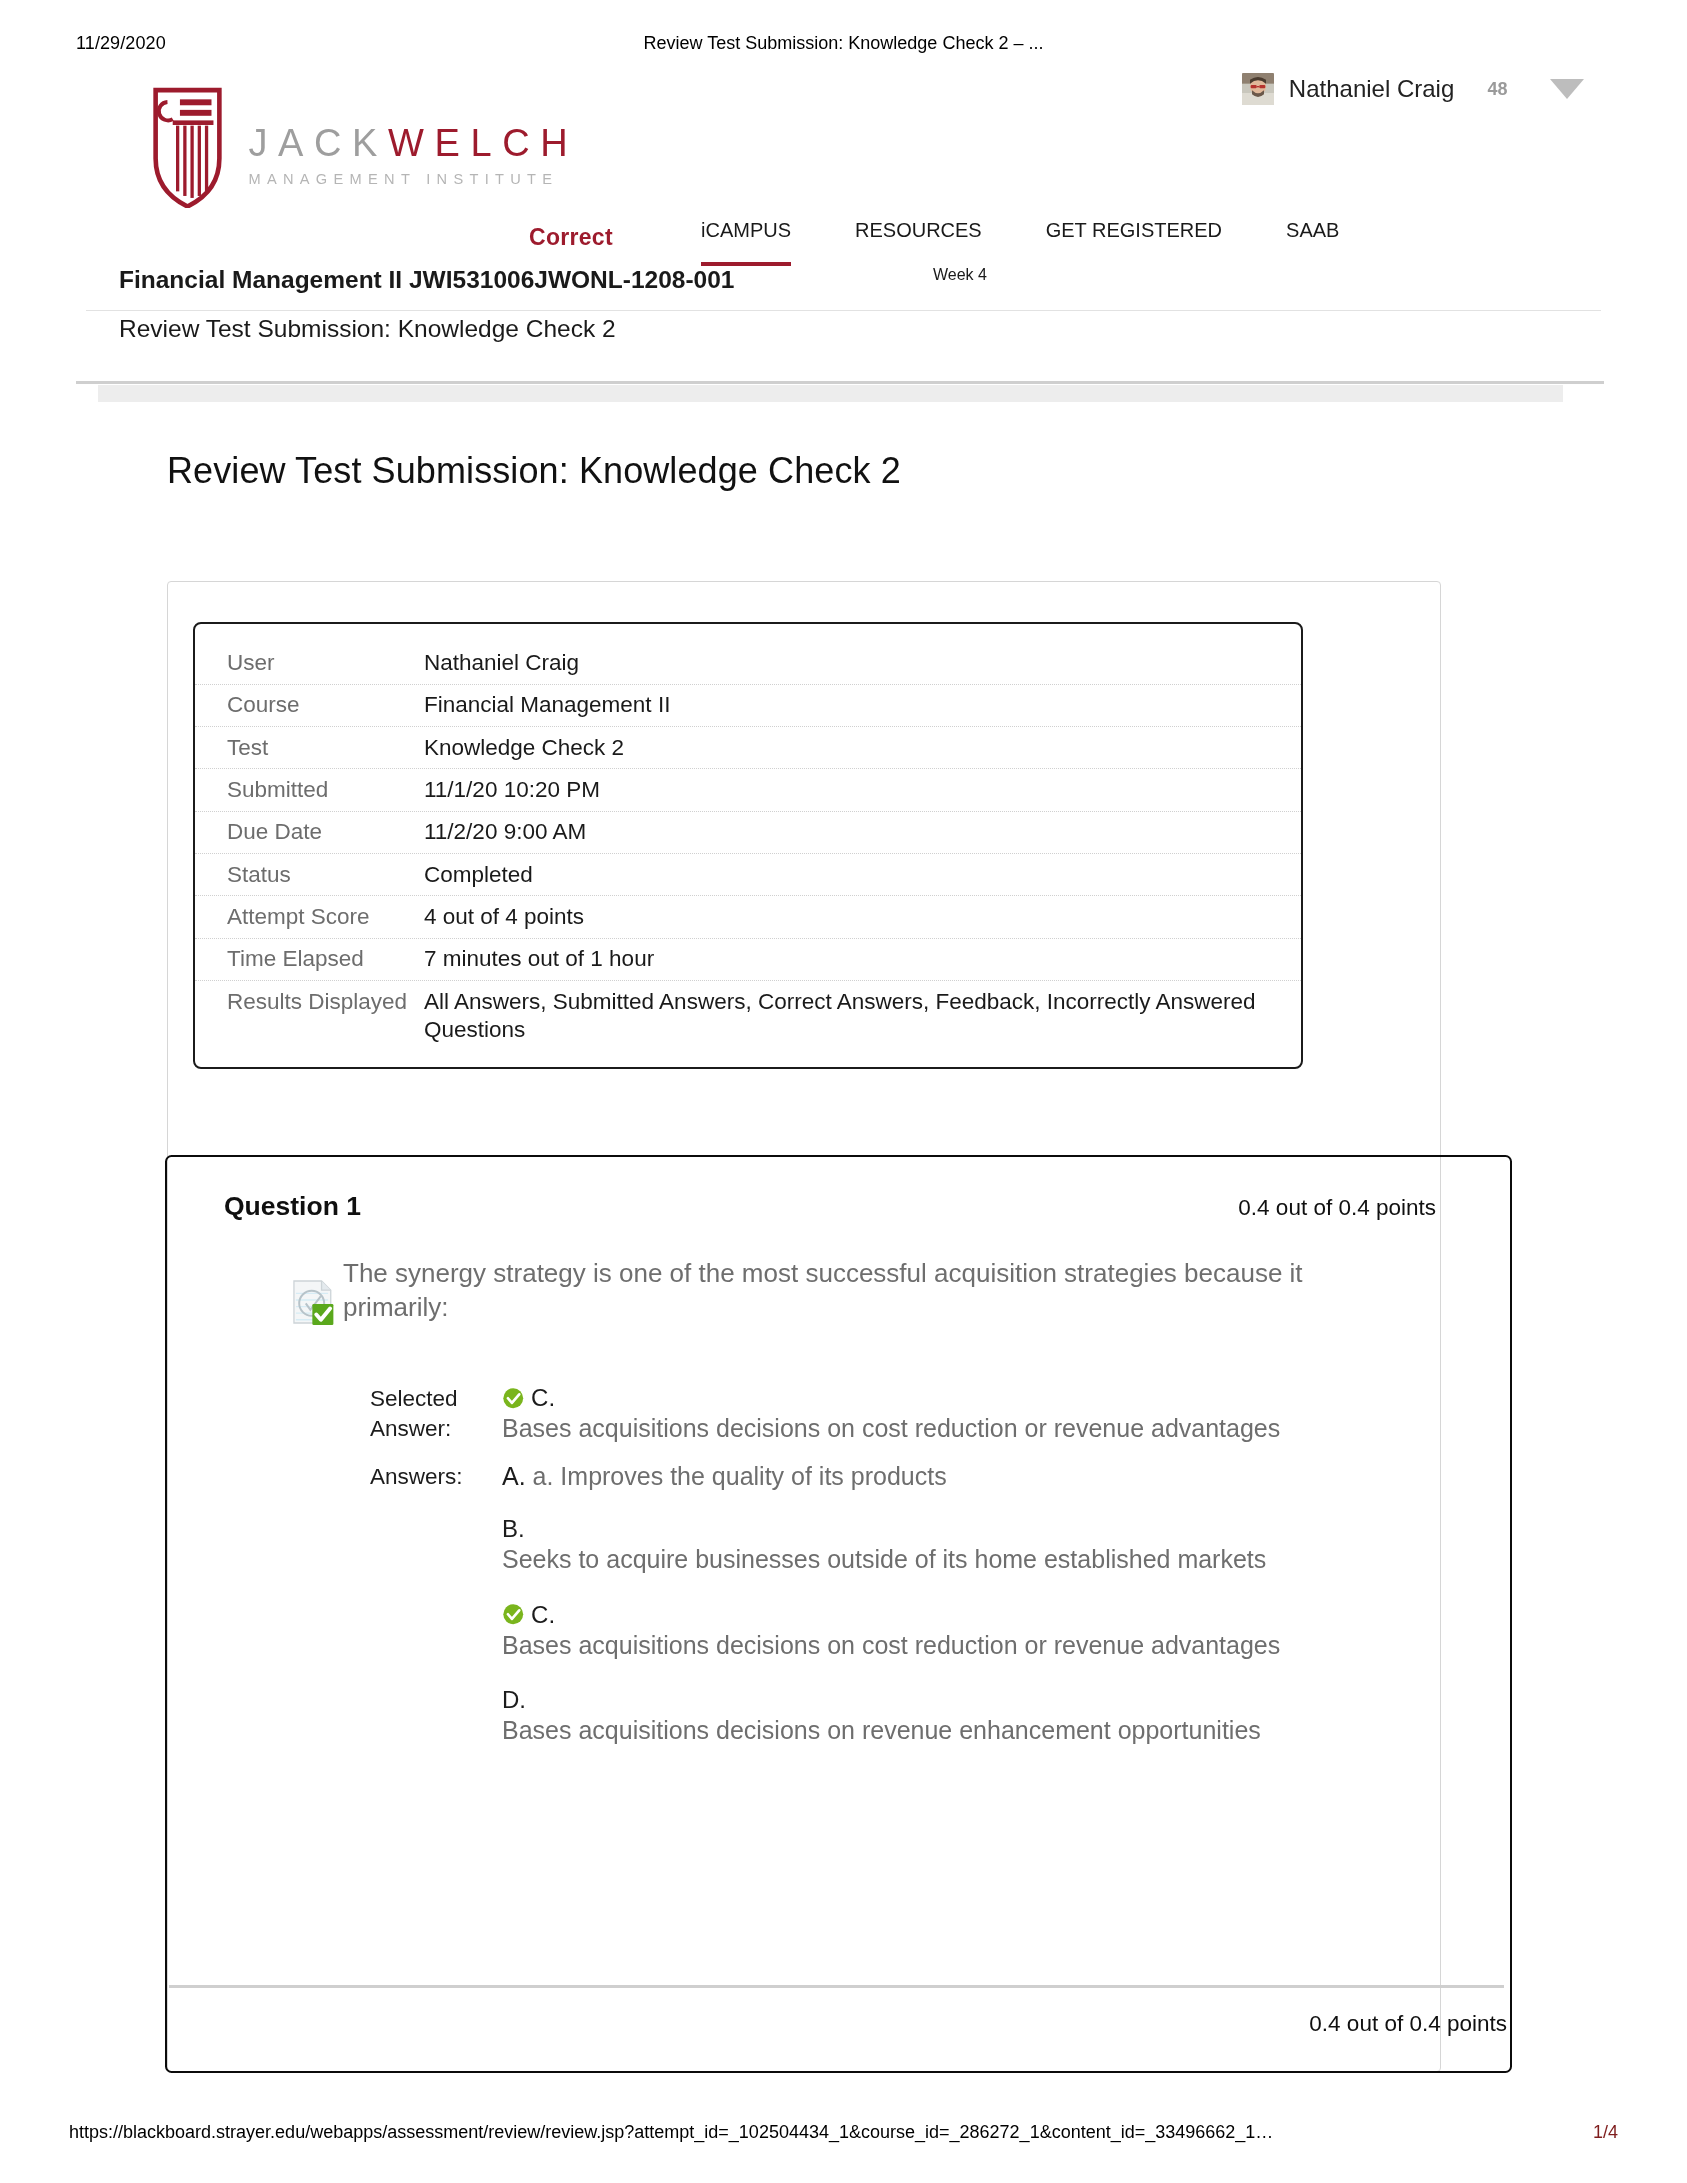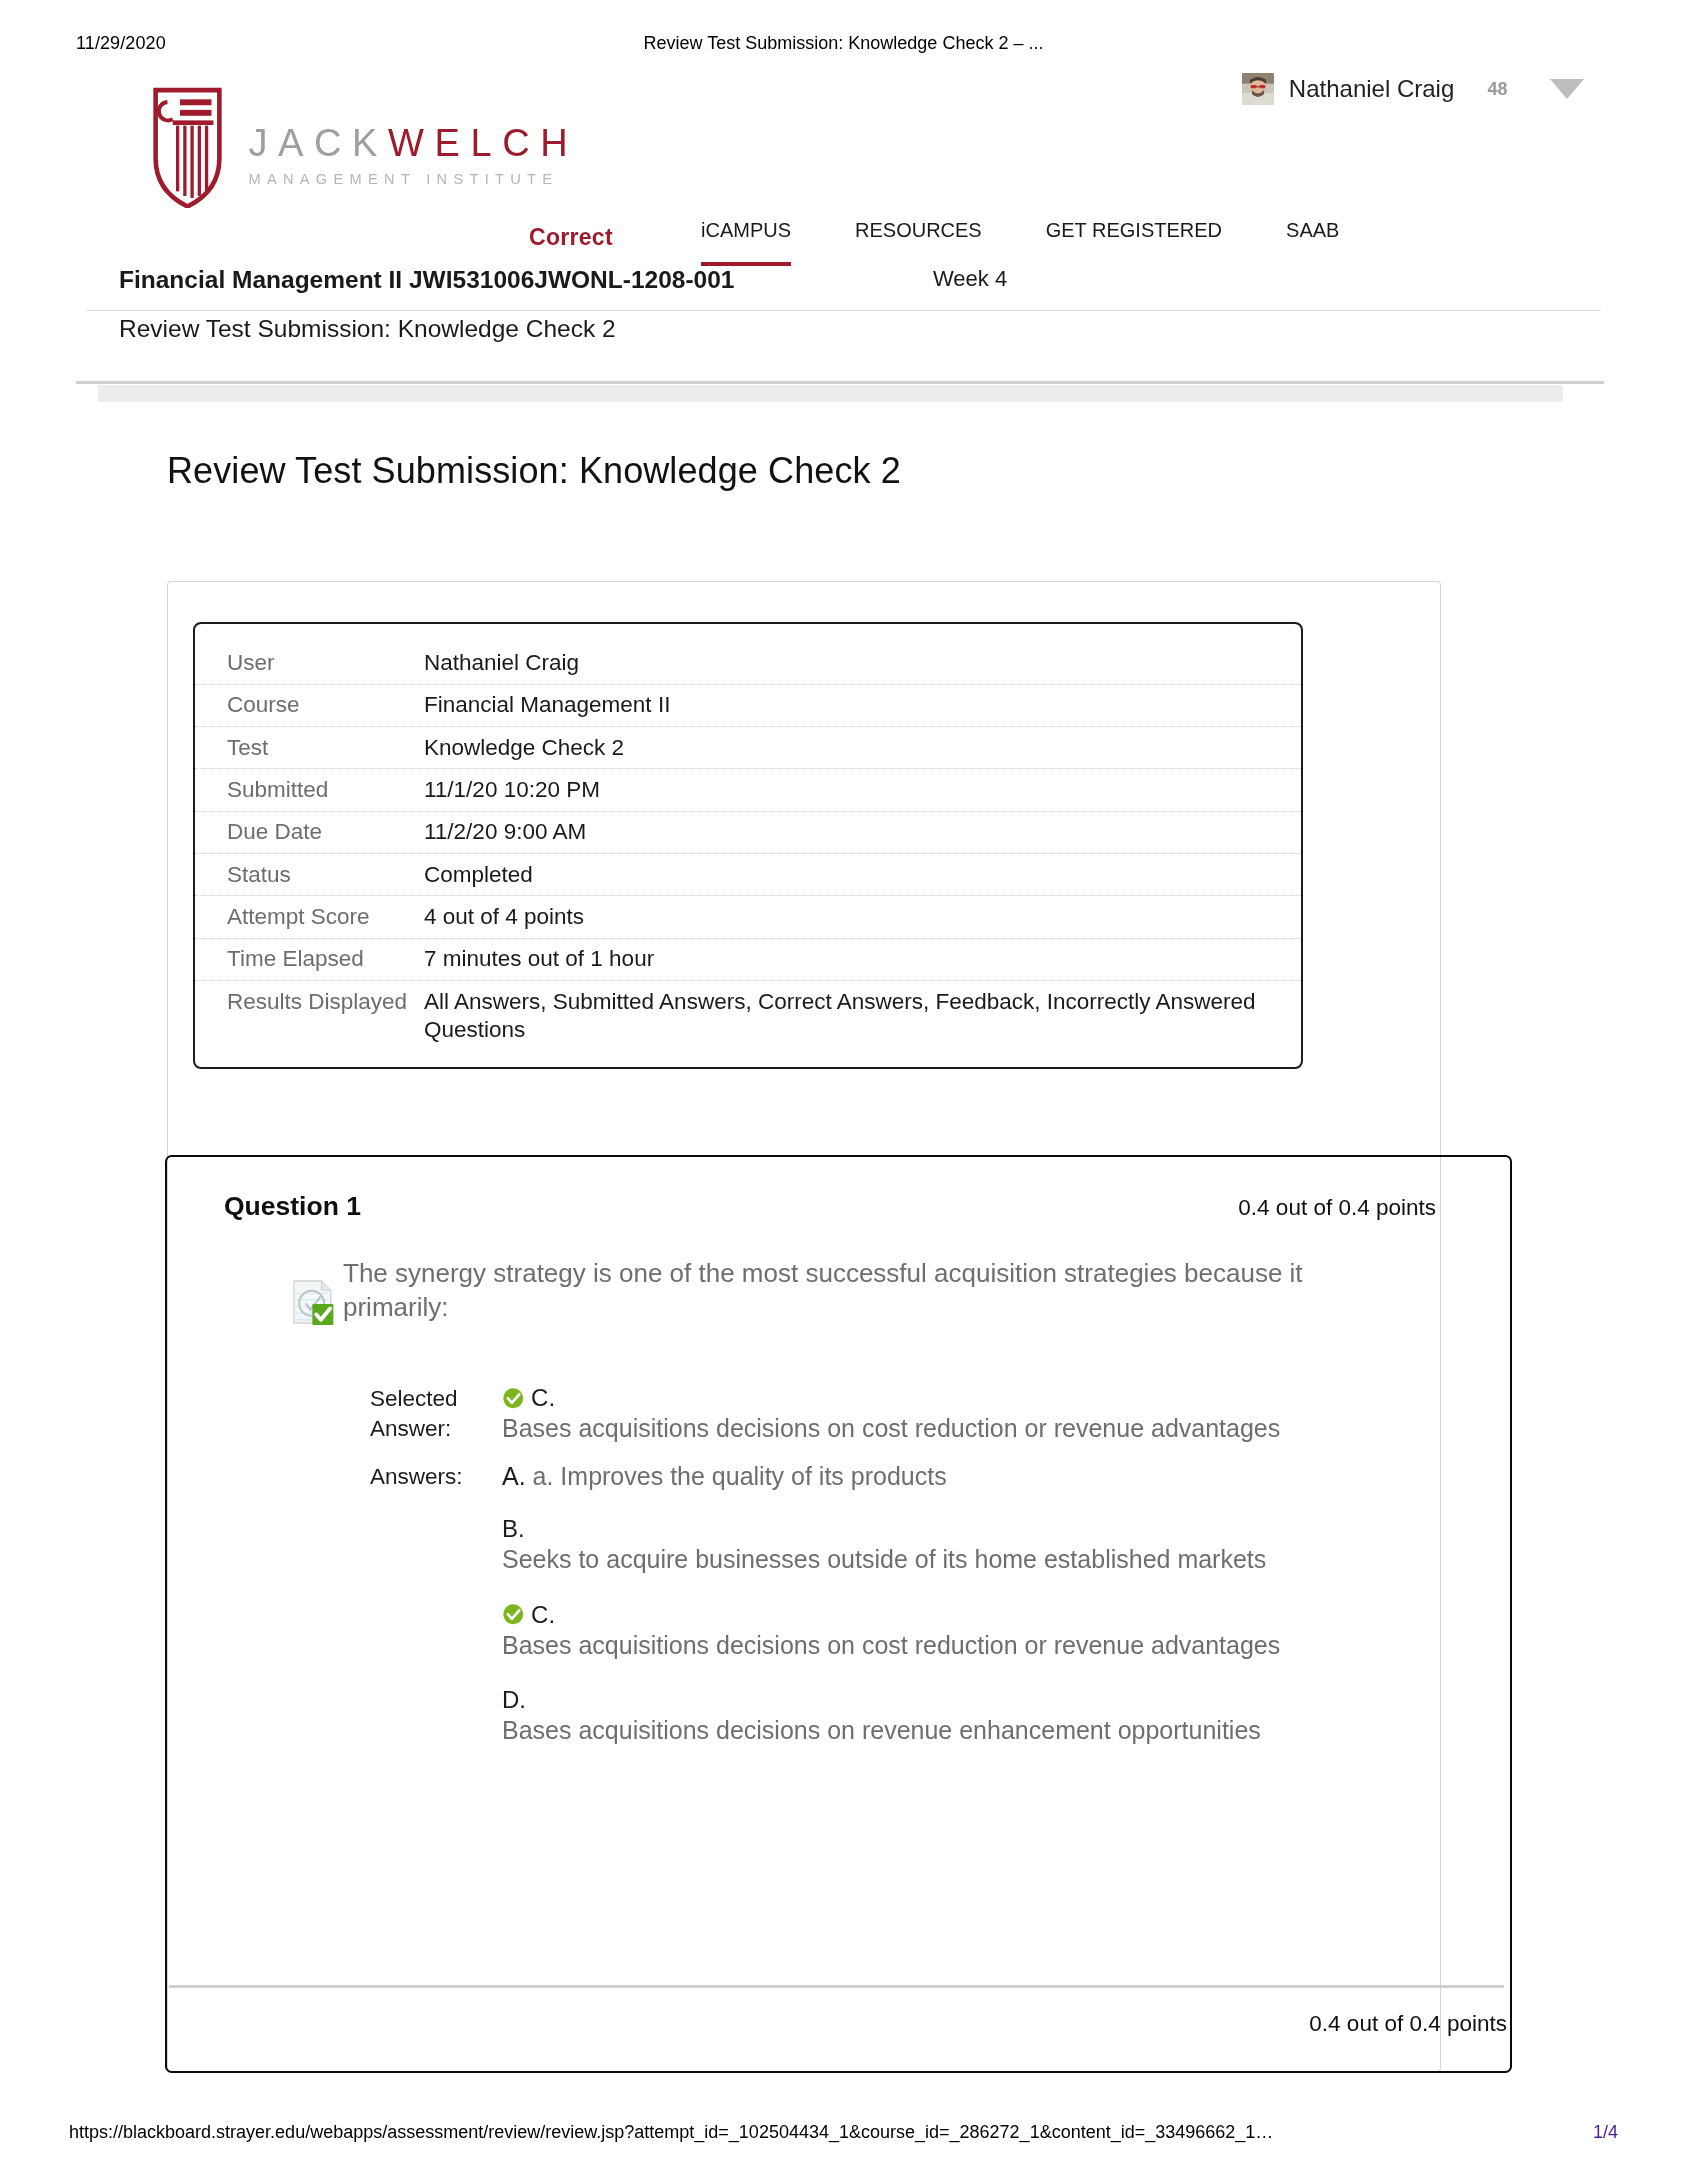--- a/index.html
+++ b/index.html
@@ -41,21 +41,21 @@
   .mainnav{position:absolute;left:701px;top:146px;display:flex;align-items:flex-start;gap:0;}
   .navitem{font-size:20px;color:#1a1a1a;padding:0 0 20px 0;margin-right:64px;white-space:nowrap;}
   .navitem.active{border-bottom:4.6px solid #9d1b2d;}
   .navitem:last-child{margin-right:0;}
 
   .header-rule{position:absolute;left:86px;top:237px;width:1515px;height:1.3px;background:#e2e2e2;}
 
   
   .coursebar{position:absolute;left:0;top:251px;width:1687px;}
   .course-title{position:absolute;left:119px;top:14.6px;font-size:24.5px;font-weight:bold;color:#1a1a1a;white-space:nowrap;}
-  .course-week{position:absolute;left:933px;top:14.6px;font-size:22px;color:#1a1a1a;}
+  .course-week{position:absolute;left:933px;top:14.6px;font-size:16px;color:#1a1a1a;}
   .course-sub{position:absolute;left:119px;top:64px;font-size:24.5px;color:#1a1a1a;}
 
   .gray-rule{position:absolute;left:76px;top:381px;width:1528px;height:3.3px;background:#cfcfcf;}
   .gray-band{position:absolute;left:98px;top:385px;width:1465px;height:17px;background:#ededed;}
 
   
   .page-title{position:absolute;left:167px;top:450px;font-size:36px;color:#111;letter-spacing:0.1px;}
 
   
   .outer-card{position:absolute;left:167px;top:581px;width:1272px;height:1489px;border:1.3px solid #d6d6d6;border-radius:4px;background:#fff;}
@@ -89,21 +89,21 @@
   .opt-inline .gray{color:#6e6e6e;}
 
   .check-ico{width:22.5px;height:22.5px;flex:0 0 22.5px;display:inline-block;vertical-align:middle;}
 
   .q-sep{position:absolute;left:169px;top:1985px;width:1335px;height:3.3px;background:#cfcfcf;}
   .q-pts2{position:absolute;right:180px;top:2011px;font-size:22.5px;color:#101010;}
 
   
   .footer{position:absolute;left:0;top:2122px;width:1687px;}
   .footer-url{position:absolute;left:69px;top:0;font-size:18px;color:#000;white-space:nowrap;}
-  .footer-page{position:absolute;right:69px;top:0;font-size:18px;color:#4c1d95;margin-left:36px;}
+  .footer-page{position:absolute;right:69px;top:0;font-size:18px;color:#7f1d1d;margin-left:36px;}
 </style>
 </head>
 <body>
 
 <div class="print-header">
   <div class="print-date">11/29/2020</div>
   <div class="print-title">Review Test Submission: Knowledge Check 2 – ...</div>
 </div>
 
 <div class="site-header">

